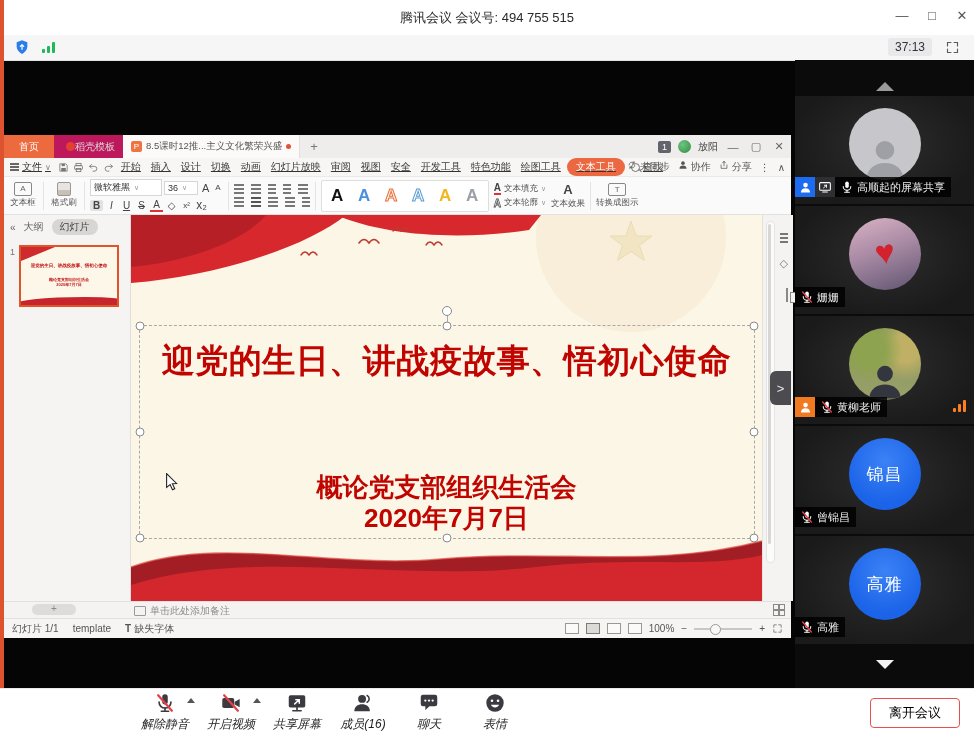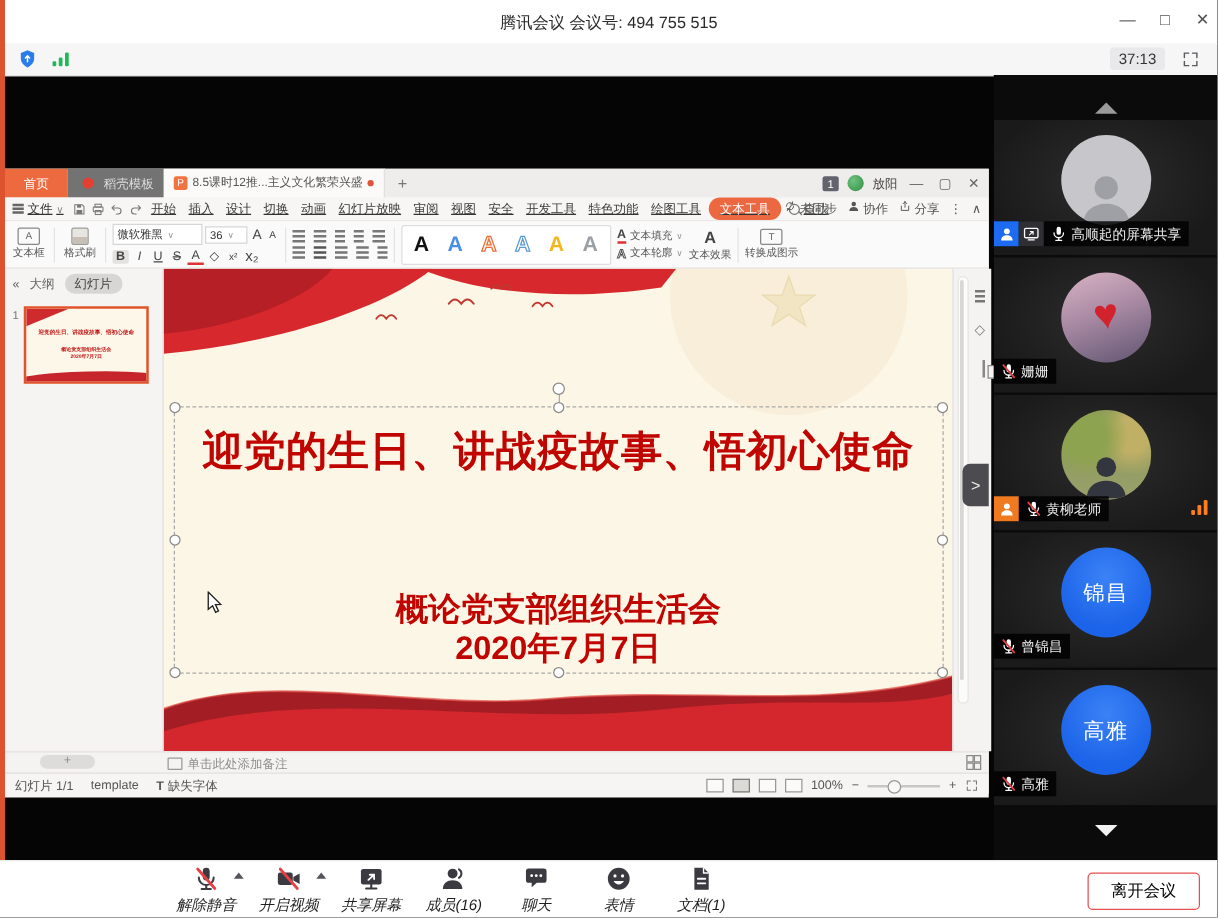--- a/index.html
+++ b/index.html
@@ -18,21 +18,21 @@
   .sigbars i{position:absolute;bottom:0;width:3px;background:#21b858;border-radius:1px;}
   .timerchip{position:absolute;right:42px;top:3px;background:#e9e9ec;border-radius:3px;padding:2px 7px;font-size:12px;color:#333;}
   
   .edgestrip{left:0;top:0;width:4px;height:688px;background:#dd5330;}
 
   
   .wps{left:4px;top:135px;width:787px;height:500px;background:#f4f3f2;font-size:11px;color:#333;}
   .tabbar{position:relative;height:23px;background:#efedec;display:flex;align-items:stretch;}
   .tab{display:flex;align-items:center;padding:0 8px;font-size:10px;}
   .tab-home{background:#ec6a3e;color:#fff;width:34px;justify-content:center;}
-  .tab-docer{background:#737373;color:#ddd;gap:8px;padding-left:12px;}
+  .tab-docer{background:#be185d;color:#ddd;gap:0;padding-left:12px;}
   .docerdot{width:9px;height:9px;border-radius:50%;background:#e43f30;display:inline-block;}
   .tab-doc{background:#fbfaf9;color:#555;gap:4px;max-width:185px;border-right:1px solid #e2e0de;}
   .tab-doc .fico{width:11px;height:11px;background:#ef7442;border-radius:2px;color:#fff;font-size:8px;line-height:11px;text-align:center;flex:0 0 auto;}
   .tab-doc .tname{white-space:nowrap;overflow:hidden;text-overflow:clip;font-size:9.5px;}
   .moddot{width:5px;height:5px;border-radius:50%;background:#e0523a;flex:0 0 auto;}
   .tab-plus{color:#777;font-size:13px;padding:0 10px;display:flex;align-items:center;}
   .tabbar-right{position:absolute;right:4px;top:0;height:23px;display:flex;align-items:center;gap:7px;}
   .numbadge{background:#63636d;color:#fff;font-size:9px;padding:1px 4px;border-radius:2px;}
   .uavatar{width:13px;height:13px;border-radius:50%;background:radial-gradient(circle at 35% 35%,#6fc37f,#2f8d42);}
   .uname{font-size:10px;color:#444;}
@@ -737,23 +737,17 @@
             <use href="#i-chat"></use>
           </svg>
         <span class="lbl">聊天</span>
       </div>
       <div class="btool">
         <svg class="ic" width="22" height="22" viewBox="0 0 24 24">
             <use href="#i-smiley"></use>
           </svg>
         <span class="lbl">表情</span>
       </div>
-      <div class="btool">
-        <svg class="ic" width="22" height="22" viewBox="0 0 24 24">
-            <use href="#i-doc"></use>
-          </svg>
-        <span class="lbl">文档(1)</span>
-      </div>
     </div>
     <div class="leavebtn">离开会议</div>
   </div>
 
 </div>
 
 </body></html>

